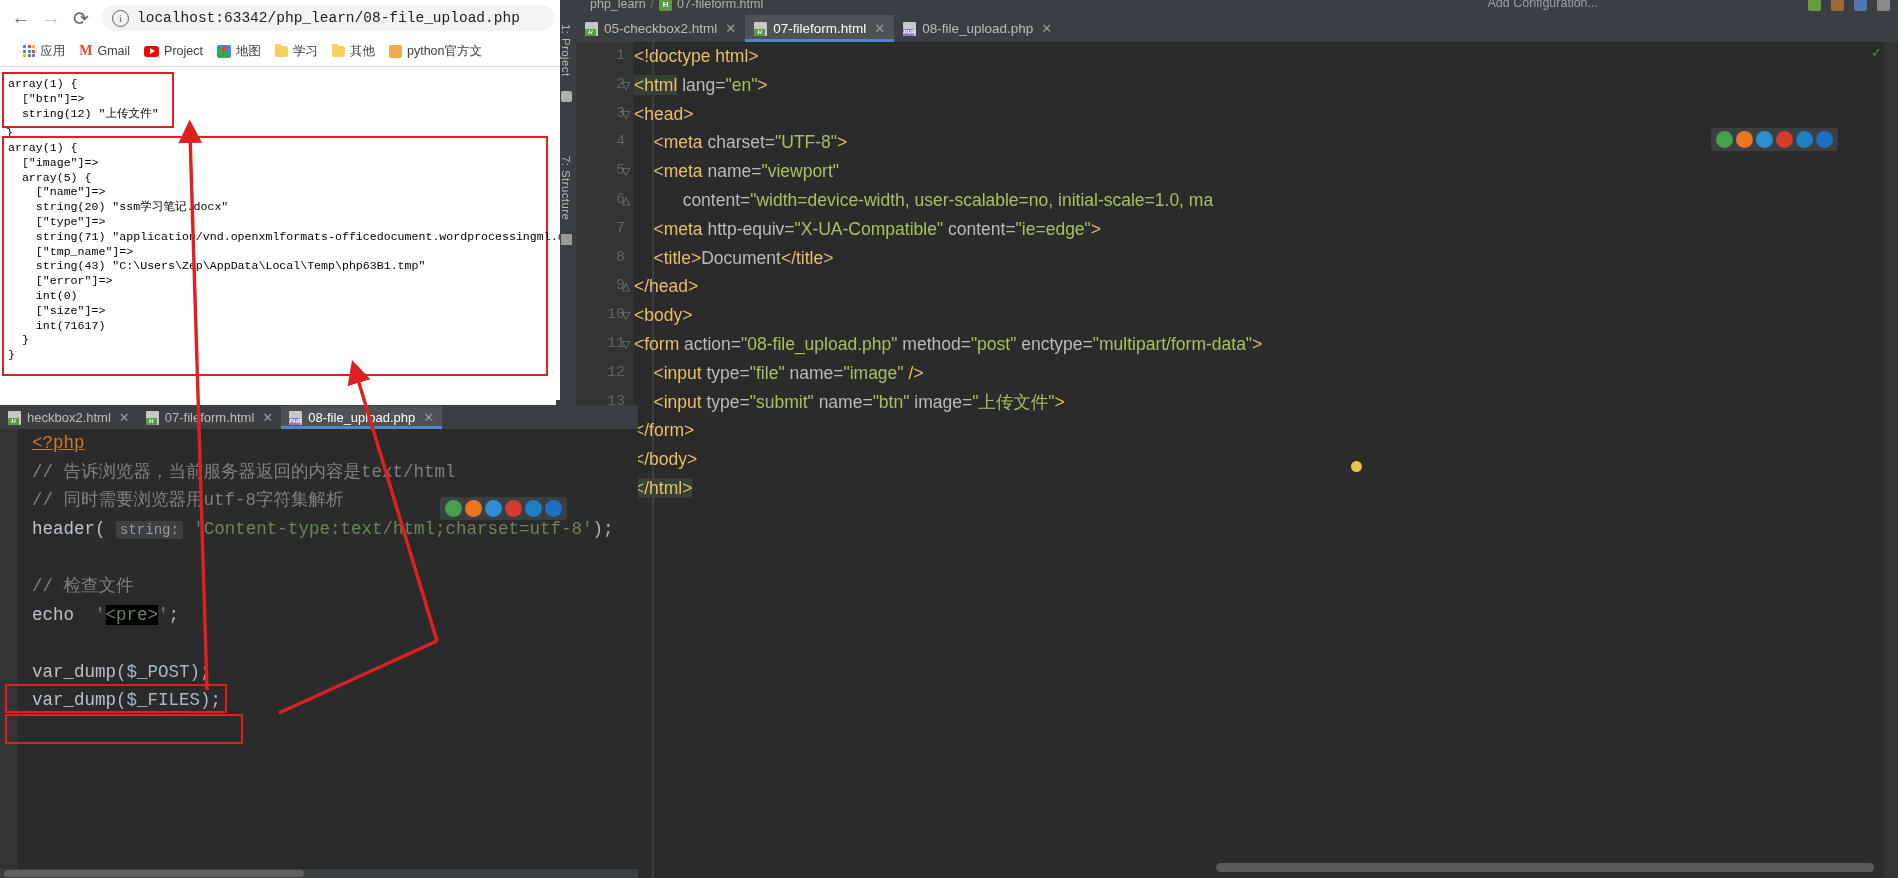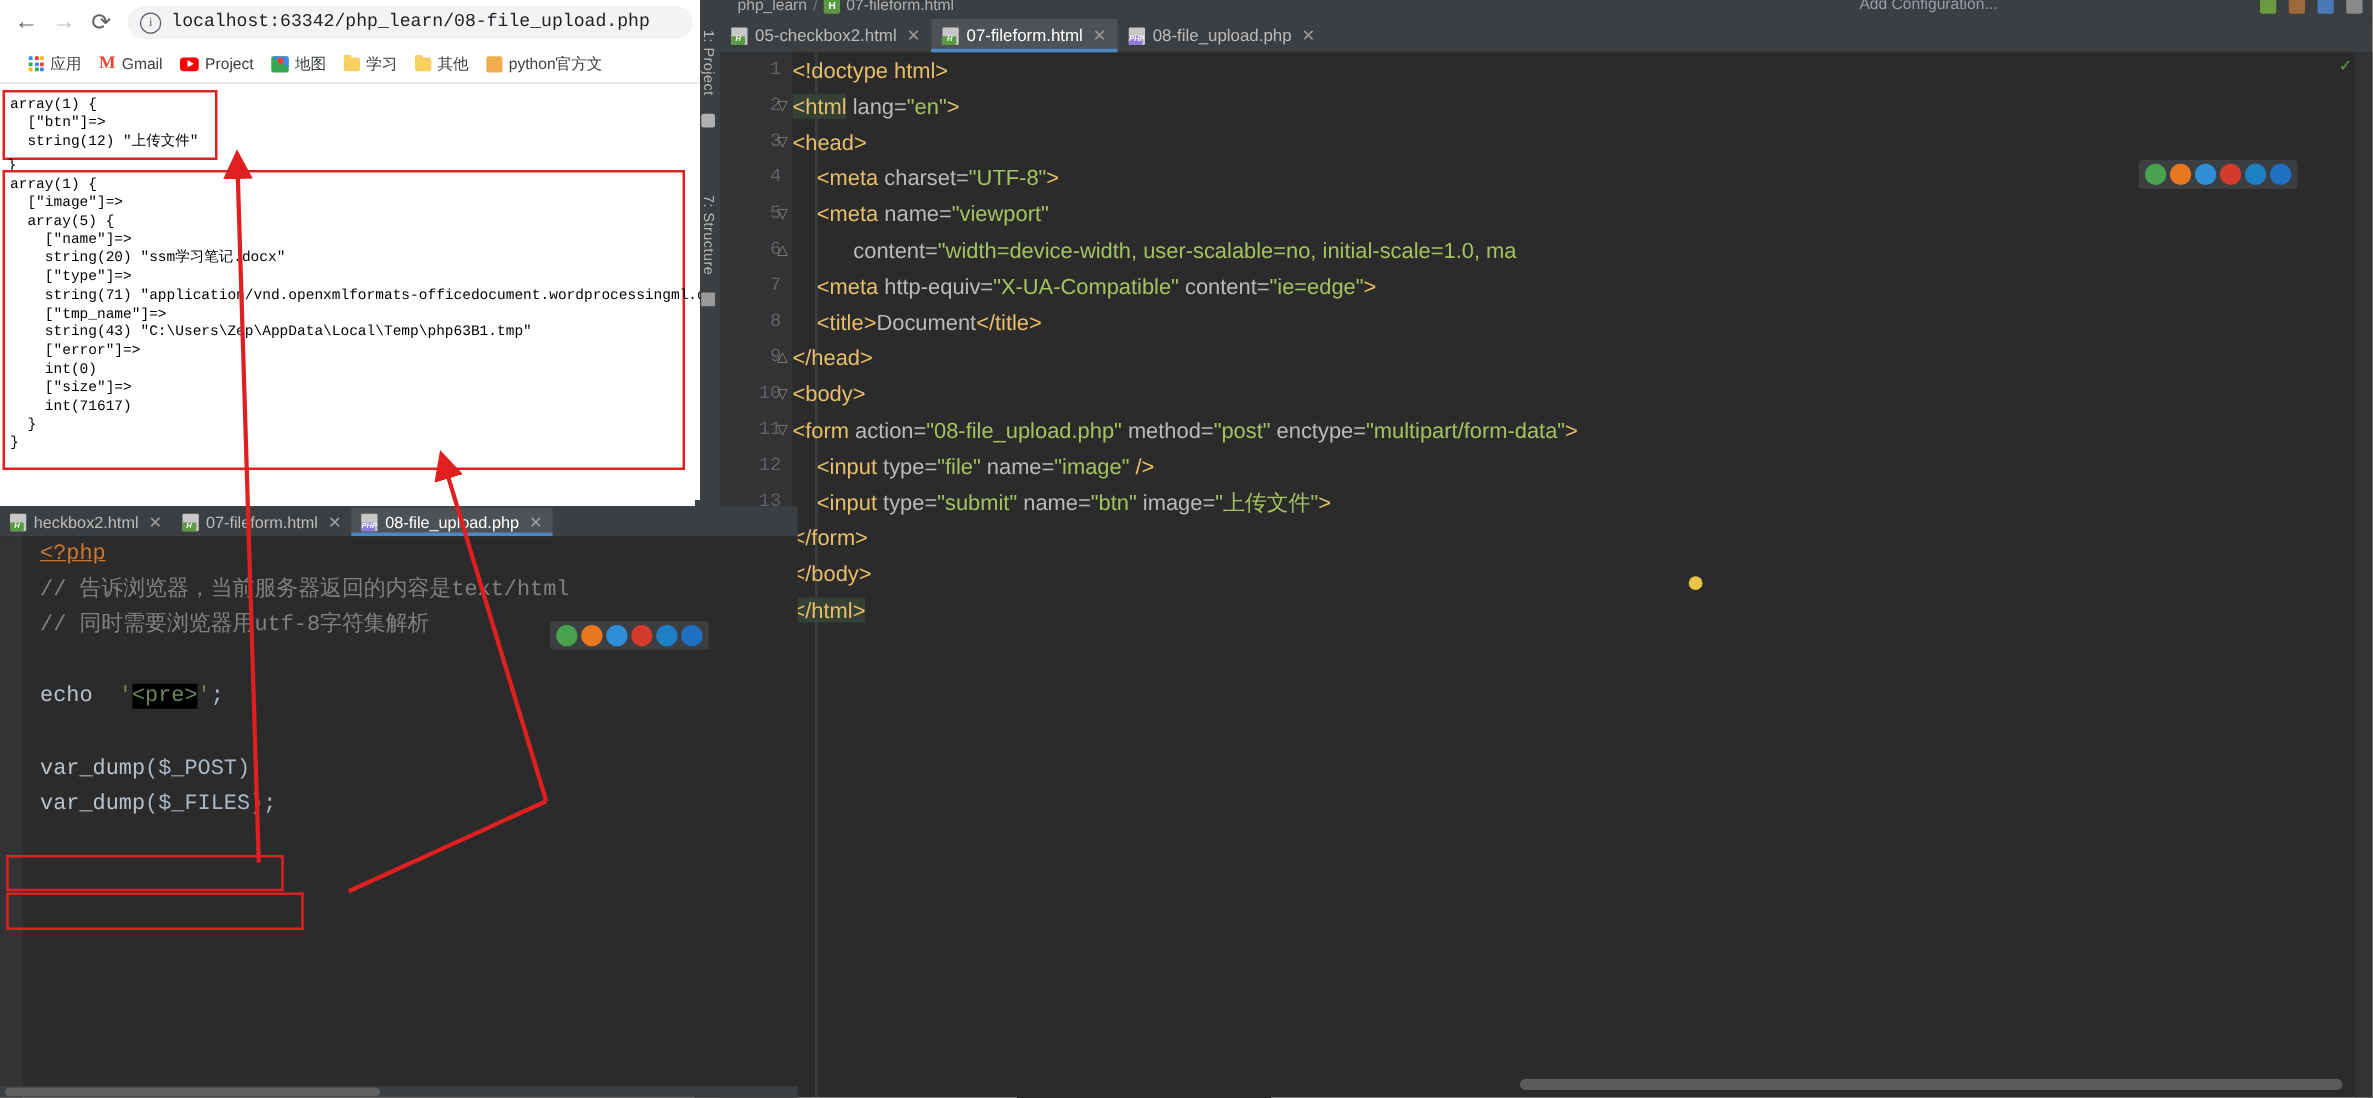--- a/index.html
+++ b/index.html
@@ -346,21 +346,23 @@
         <span>08-file_upload.php</span>
         <span class="tabclose">✕</span>
       </div>
     </div>
   <div class="bl-editor">
     <div class="bl-gut"></div>
     <div class="bl-code" id="bottom-code">
         <div class="pl"><span class="kw">&lt;?php</span></div>
         <div class="pl"><span class="cmt">// 告诉浏览器，当前服务器返回的内容是text/html</span></div>
         <div class="pl"><span class="cmt">// 同时需要浏览器用utf-8字符集解析</span></div>
+        <div class="pl"><span class="fn">header(</span> <span class="hint">string:</span> <span class="str">'Content-type:text/html;charset=utf-8'</span><span class="punc">);</span></div>
         <div class="pl">&nbsp;</div>
+        <div class="pl"><span class="cmt">// 检查文件</span></div>
         <div class="pl"><span class="fn">echo</span>  <span class="str">'</span><span class="preblk">&lt;pre&gt;</span><span class="str">'</span><span class="punc">;</span></div>
         <div class="pl">&nbsp;</div>
         <div class="pl"><span class="fn">var_dump</span><span class="punc">(</span><span class="punc">$_POST</span><span class="punc">);</span></div>
         <div class="pl"><span class="fn">var_dump</span><span class="punc">(</span><span class="punc">$_FILES</span><span class="punc">);</span></div>
       </div>
     <div class="bl-browser-strip">
       <span class="bsic" style="background:#48a14d"></span>
       <span class="bsic" style="background:#e8771f"></span>
       <span class="bsic" style="background:#2f8fd6"></span>
       <span class="bsic" style="background:#d33b2c"></span>

